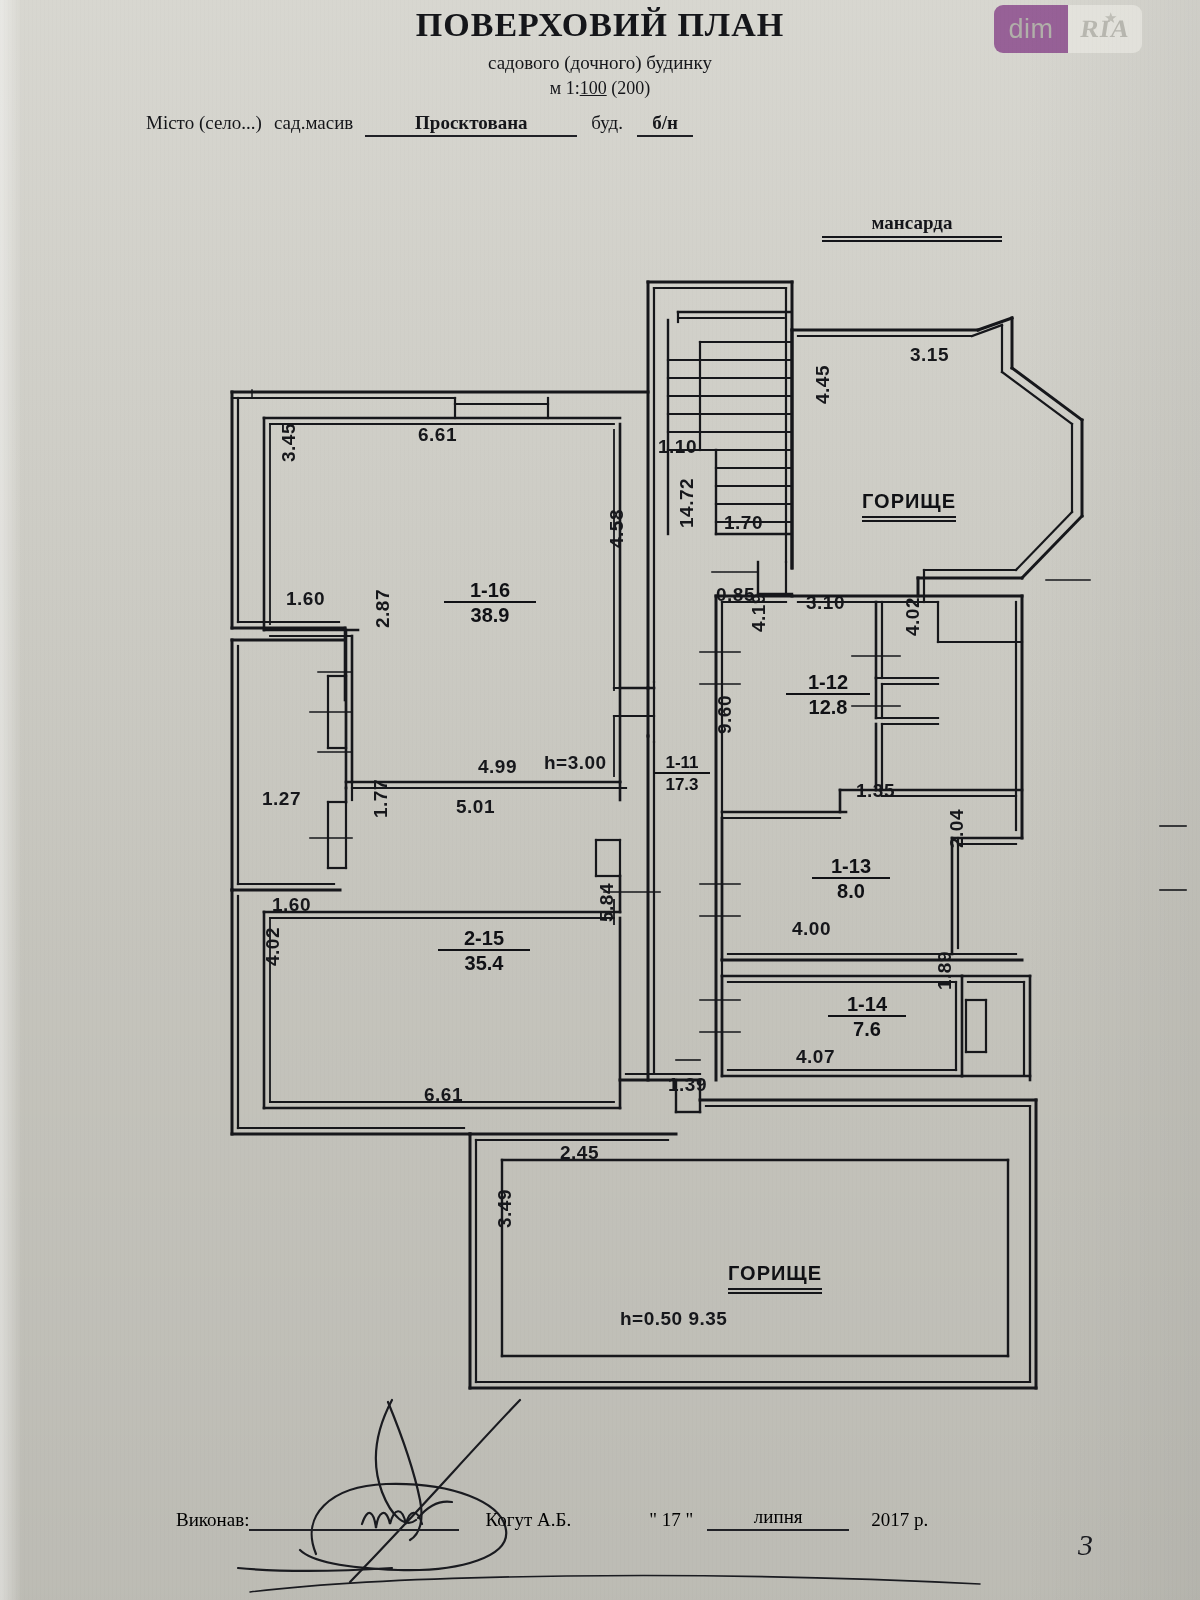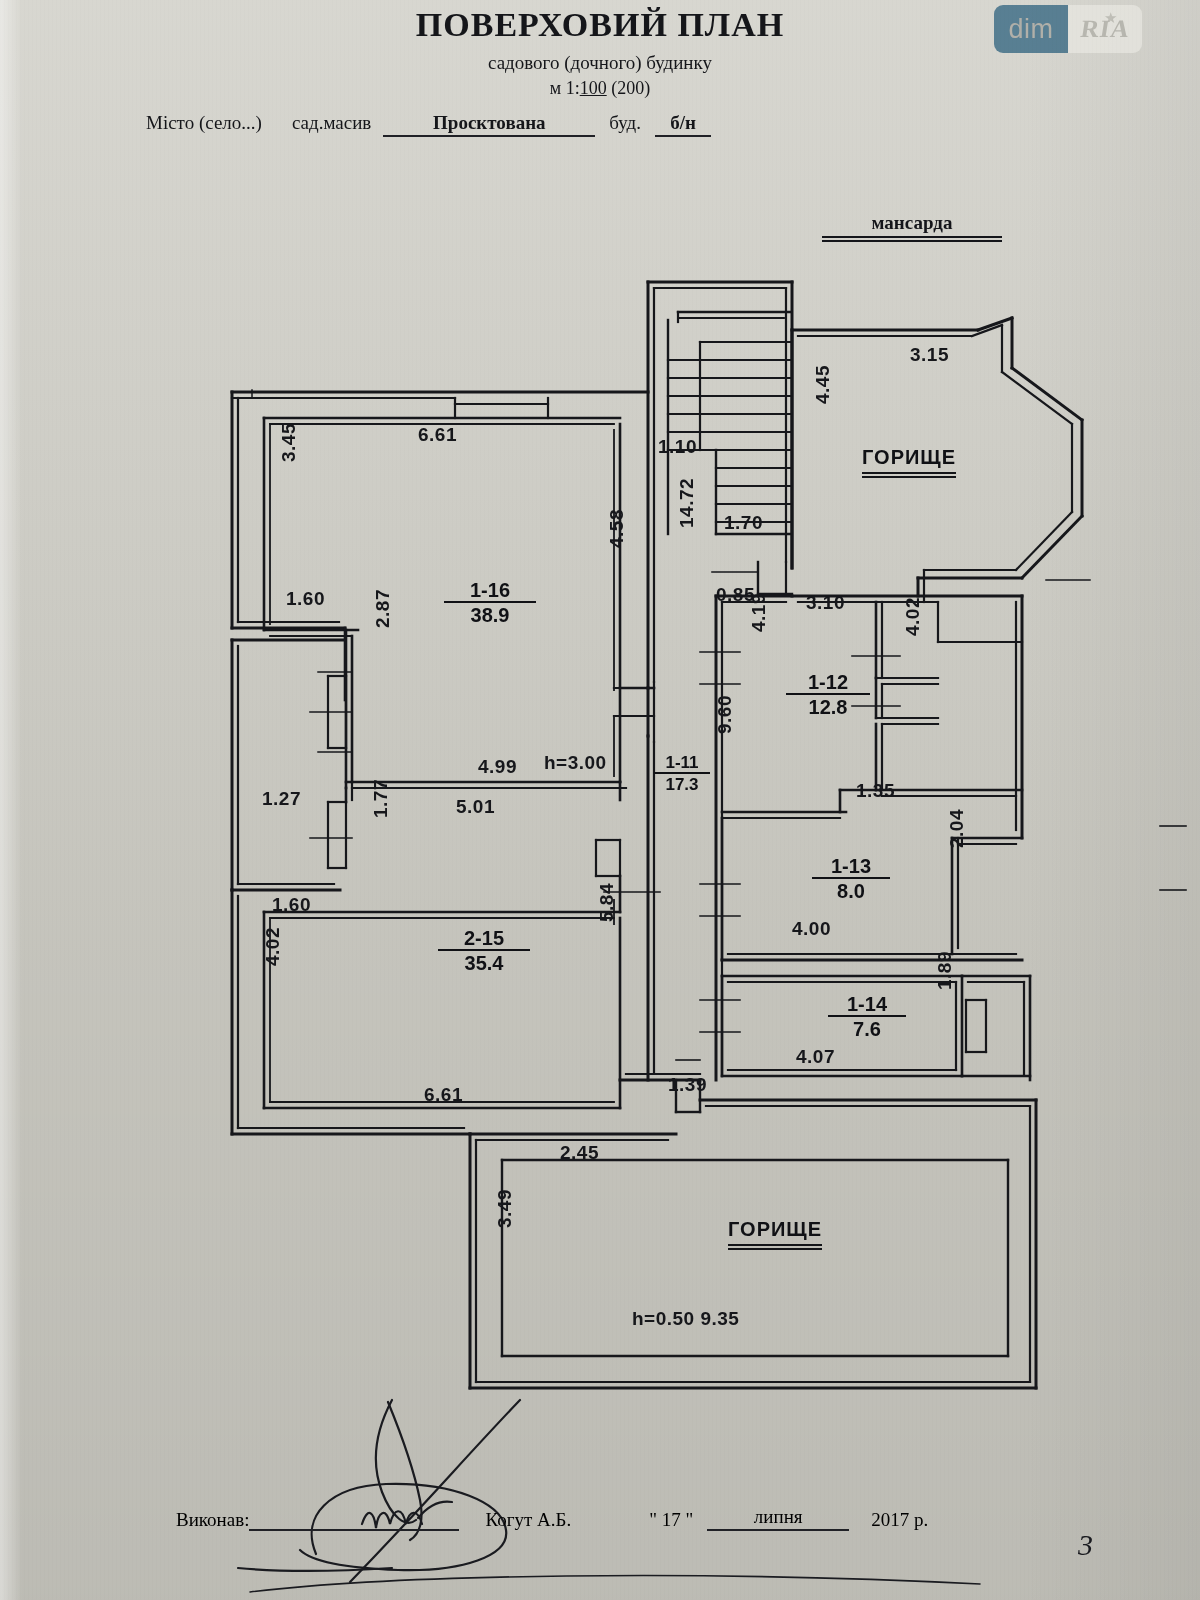--- a/index.html
+++ b/index.html
@@ -36,37 +36,37 @@
 
   #line1{left:146px;top:112px;font-size:19px;display:flex;align-items:flex-start;gap:8px;}
   .fld{display:inline-block;border-bottom:2px solid #202126;font-weight:bold;text-align:center;padding:0 6px 1px 6px;}
   .twoline{display:inline-block;text-align:center;}
   .twoline .a{display:block;border-bottom:2px solid #202126;font-weight:bold;padding:0 6px 1px;}
   .twoline .b{display:block;font-weight:bold;padding-top:2px;}
 
   
   #wm{position:absolute;top:5px;left:994px;width:148px;height:48px;display:flex;
       border-radius:9px;overflow:hidden;opacity:.62;}
-  #wm .w1{flex:0 0 74px;background:#0c4a6e;display:flex;align-items:center;justify-content:center;
+  #wm .w1{flex:0 0 74px;background:#701a75;display:flex;align-items:center;justify-content:center;
           font-family:"Liberation Sans",sans-serif;font-size:27px;color:#9b9a93;letter-spacing:.5px;}
   #wm .w2{flex:1;background:#edece6;display:flex;align-items:center;justify-content:center;position:relative;}
   #wm .w2 span{font-family:"Liberation Serif",serif;font-size:25px;font-weight:bold;color:#a8a79f;
                transform:skewX(-9deg);letter-spacing:1px;}
   #wm .star{position:absolute;top:4px;left:36px;color:#b4b3ab;font-size:15px;}
 
   
   .dim{font-family:"Liberation Sans",sans-serif;font-size:19px;font-weight:bold;color:#16171b;
        letter-spacing:.5px;}
   .dim.v{transform-origin:0 0;}
   .room{font-family:"Liberation Sans",sans-serif;font-weight:bold;color:#101115;text-align:center;
         line-height:1.0;}
   .room .n{font-size:20px;display:block;padding:0 3px 1px;border-bottom:2.5px solid #101115;}
   .room .a{font-size:20px;display:block;padding-top:2px;}
   .uline{font-family:"Liberation Sans",sans-serif;font-weight:bold;font-size:20px;color:#101115;
-         letter-spacing:1px;}
+         letter-spacing:1px;margin-top:44px;}
   .uline .bar{display:block;height:0;border-top:2.5px solid #141519;margin-top:3px;}
   .uline .bar2{display:block;height:0;border-top:2.5px solid #141519;margin-top:2px;}
 
   .mansarda{font-family:"Liberation Serif",serif;font-size:19px;font-weight:bold;color:#14151a;text-align:center;}
   .mansarda .bar{display:block;border-top:2.5px solid #14151a;margin-top:2px;}
   .mansarda .bar2{display:block;border-top:2px solid #14151a;margin-top:2px;}
 
   
   #footer{position:absolute;left:176px;top:1506px;font-size:19px;display:flex;align-items:flex-end;gap:0;}
   #footer .sigline{display:inline-block;width:210px;border-bottom:2px solid #202126;height:20px;}
@@ -81,21 +81,21 @@
 <div id="paper"></div>
 
 <div class="txt" id="title">ПОВЕРХОВИЙ ПЛАН</div>
 <div class="txt" id="subtitle">садового (дочного) будинку</div>
 <div class="txt" id="scale">
   <span>м 1:</span><u>100</u>&nbsp;<span>(200)</span>
 </div>
 
 <div class="txt" id="line1">
   <span>Місто (село...)</span>
-  <span style="padding:0 4px;margin-left:18px;">сад.масив</span>
+  <span style="padding:0 4px;">сад.масив</span>
   <span class="fld" style="min-width:200px;">Просктована</span>
   <span style="padding:0 6px;">буд.</span>
   <span class="fld" style="min-width:44px;">б/н</span>
 </div>
 
 <div id="wm">
   <div class="w1">dim</div>
   <div class="w2">
     <div class="star">★</div>
     <span>RIA</span>
@@ -398,21 +398,21 @@
 <div class="txt dim v" style="left:262px;top:966px;transform:rotate(-90deg);">4.02</div>
 <div class="txt dim v" style="left:596px;top:922px;transform:rotate(-90deg);">5.84</div>
 <div class="txt dim v" style="left:946px;top:848px;transform:rotate(-90deg);">2.04</div>
 <div class="txt dim" style="left:792px;top:918px;">4.00</div>
 <div class="txt dim v" style="left:934px;top:990px;transform:rotate(-90deg);">1.89</div>
 <div class="txt dim" style="left:796px;top:1046px;">4.07</div>
 <div class="txt dim" style="left:424px;top:1084px;">6.61</div>
 <div class="txt dim" style="left:668px;top:1074px;">1.39</div>
 <div class="txt dim" style="left:560px;top:1142px;">2.45</div>
 <div class="txt dim v" style="left:494px;top:1228px;transform:rotate(-90deg);">3.49</div>
-<div class="txt dim" style="left:620px;top:1308px;margin-left:12px;">h=0.50 9.35</div>
+<div class="txt dim" style="left:620px;top:1308px;">h=0.50 9.35</div>
 
 <svg width="1200" height="1600">
   <g fill="none" stroke="#1a1b20" stroke-width="2.2" stroke-linecap="round">
     <path d="M392,1400 C376,1430 370,1460 382,1492 C392,1518 406,1528 416,1520"></path>
     <path d="M388,1402 C402,1436 414,1470 420,1500 C424,1520 420,1534 410,1540"></path>
     <path d="M316,1554 C300,1516 330,1486 386,1484 C452,1482 502,1502 506,1530 C510,1556 462,1572 398,1570 C344,1568 312,1562 300,1550"></path>
     <path d="M238,1568 C280,1572 330,1572 392,1568"></path>
     <path d="M350,1582 C420,1510 470,1452 520,1400"></path>
     <path d="M362,1524 C368,1506 374,1512 376,1528 C378,1512 386,1506 390,1524 C394,1508 402,1506 406,1524 C410,1508 418,1510 422,1524"></path>
     <path d="M418,1518 C428,1506 440,1500 452,1502"></path>

